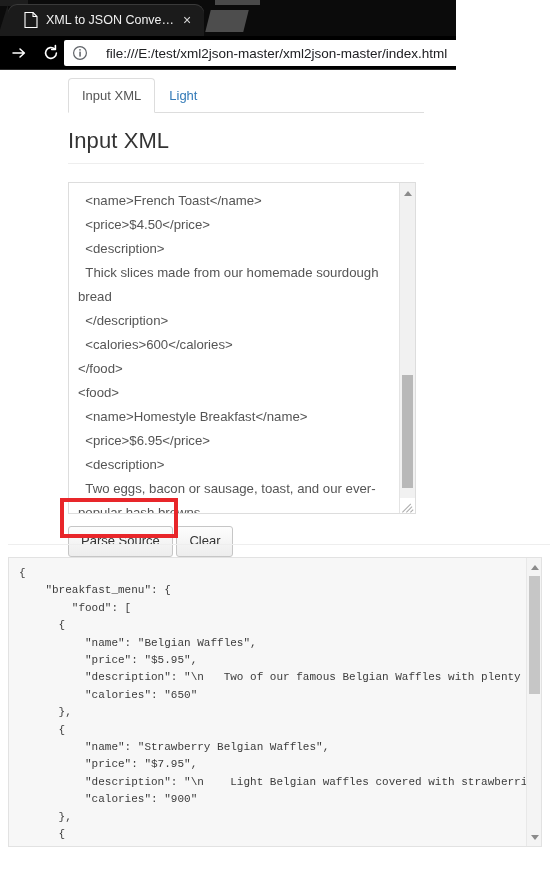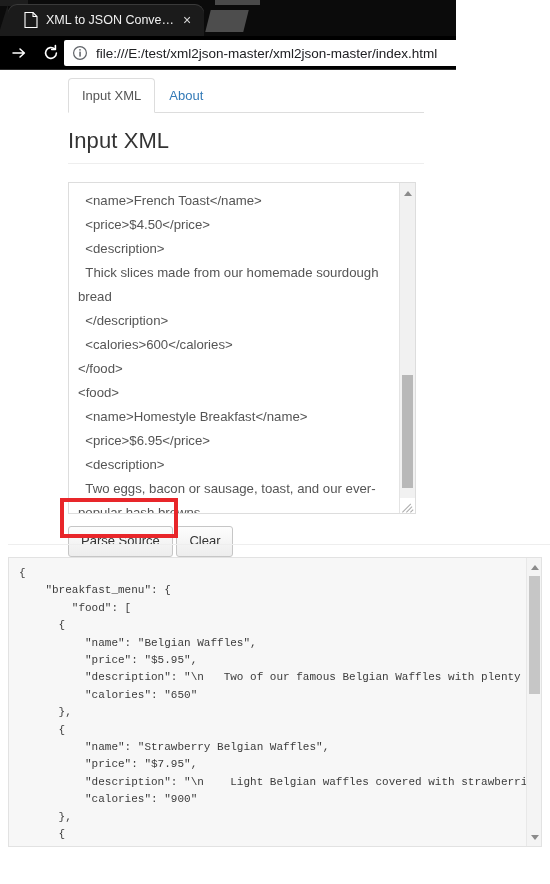--- a/index.html
+++ b/index.html
@@ -124,20 +124,21 @@
     position: absolute;
     left: 64px;
     top: 4px;
     height: 26px;
     width: 392px;
     background: #ffffff;
     border-radius: 2px 0 0 2px;
     display: flex;
     align-items: center;
     overflow: hidden;
+    gap: 10px;
   }
   .omnibox-icon {
     width: 16px; height: 16px;
     margin-left: 8px;
     flex: 0 0 auto;
   }
   .omnibox-url {
     margin-left: 8px;
     font-size: 13.5px;
     color: #202124;
@@ -474,21 +475,21 @@
   </div>
   <div class="chrome-bottom-edge"></div>
 </div>
 
 <div class="page">
 
   <div class="container">
 
     <div class="nav-tabs">
       <div class="nav-tab active">Input XML</div>
-      <div class="nav-tab">About</div>
+      <div class="nav-tab">Light</div>
     </div>
 
     <h1 class="page-heading">Input XML</h1>
     <hr class="hr">
 
     <div class="xml-box-wrap">
       <div class="xml-box">
         <div class="xml-text">  &lt;name&gt;French Toast&lt;/name&gt;
   &lt;price&gt;$4.50&lt;/price&gt;
   &lt;description&gt;

